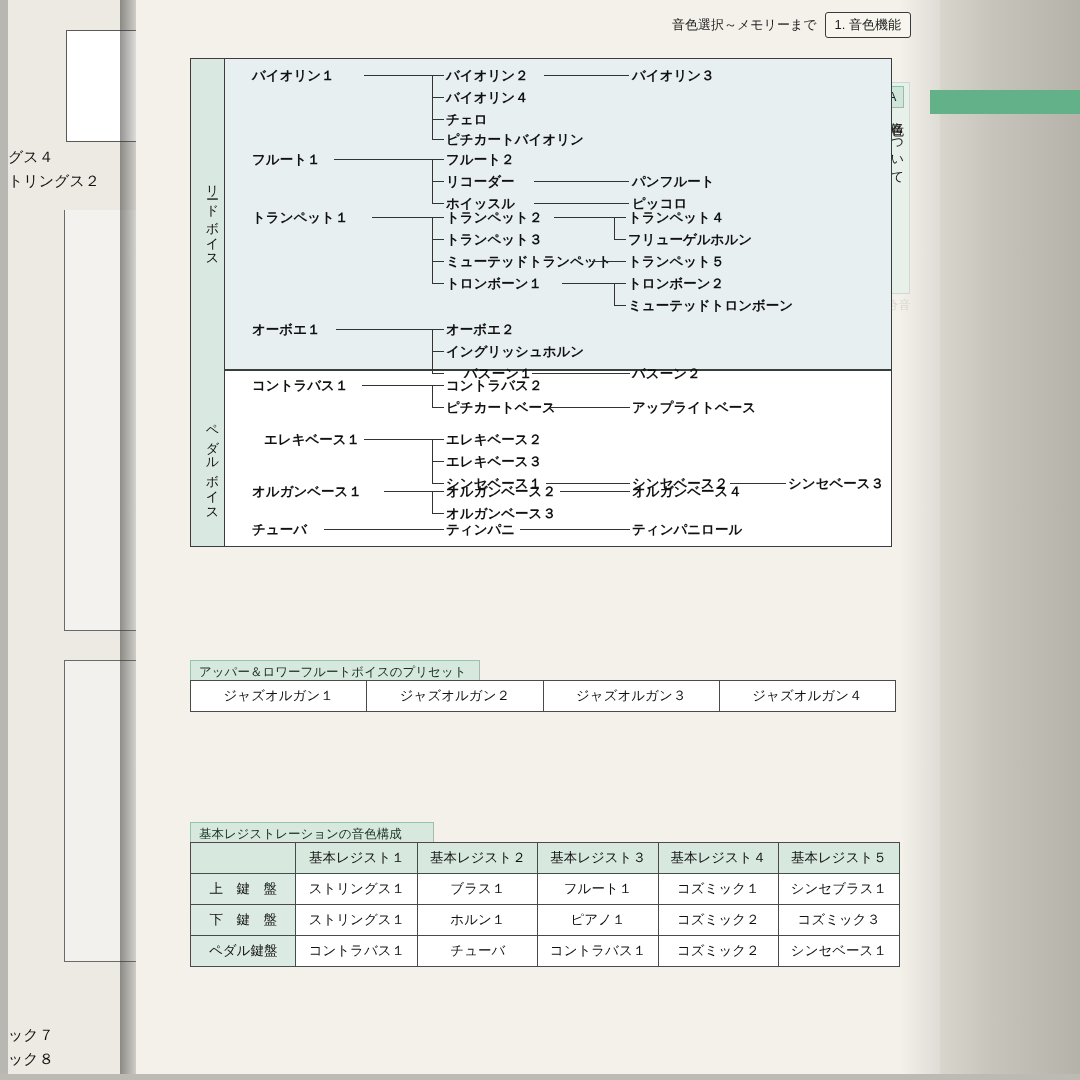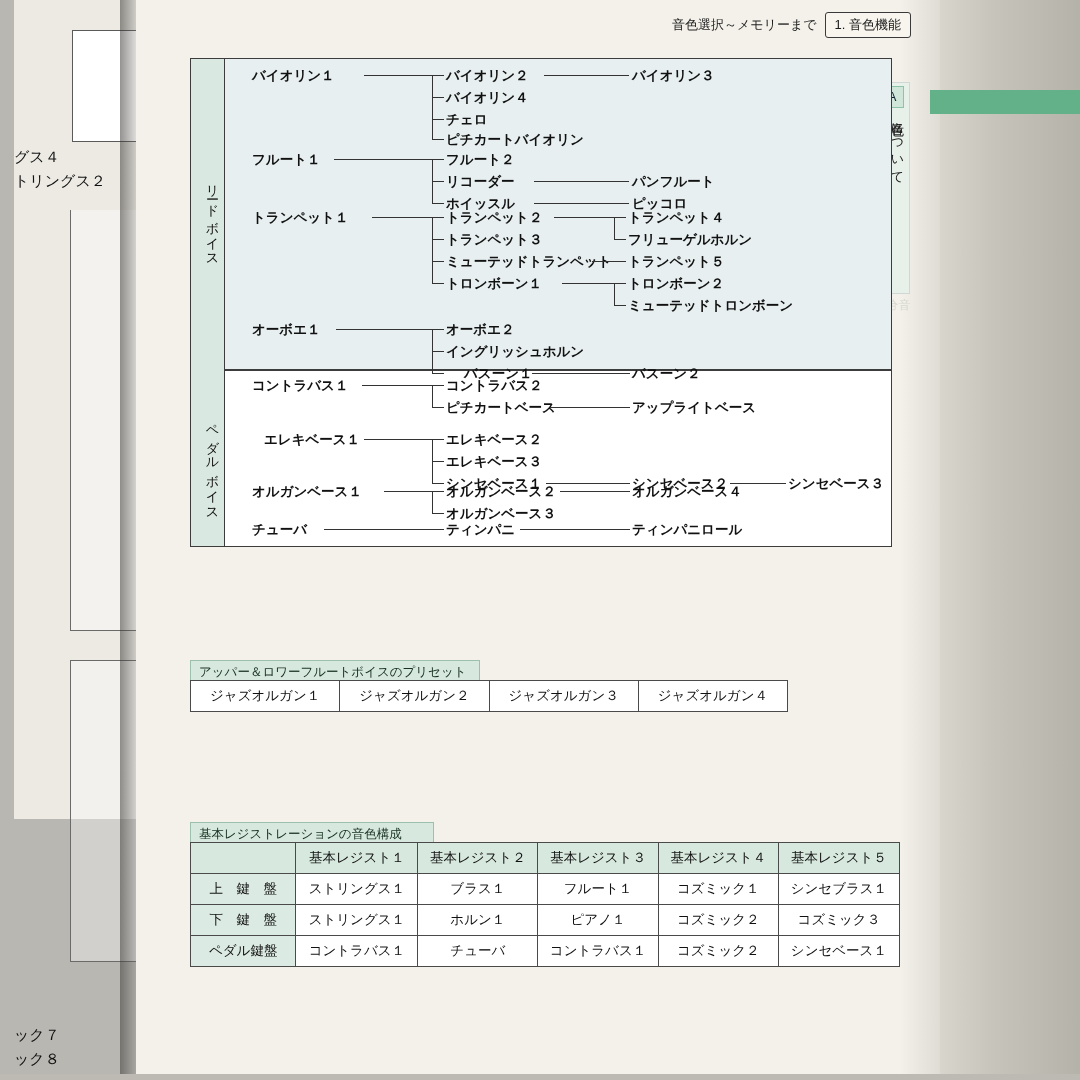--- a/index.html
+++ b/index.html
@@ -5,21 +5,21 @@
   html,body{margin:0;padding:0;}
   body{
     width:1080px;height:1080px;overflow:hidden;
     background:#cfcdc8;
     font-family:"Liberation Sans","DejaVu Sans",sans-serif;
     position:relative;
   }
   
   .photo{position:absolute;inset:0;background:#b9b7b2;}
   .left-page{
-    position:absolute;left:14px;top:0;width:138px;height:819px;
+    position:absolute;left:8px;top:0;width:138px;height:1080px;
     background:linear-gradient(90deg,#dedbd4 0%,#e8e6df 55%,#cac7c0 100%);
     box-shadow:inset -6px 0 10px -6px rgba(0,0,0,.45);
   }
   .left-page .lp-inner{
     position:absolute;left:0;top:0;width:100%;height:100%;
     background:#eceae3;
   }
   .gutter{
     position:absolute;left:120px;top:0;width:40px;height:1080px;
     background:linear-gradient(90deg,rgba(60,58,55,.55) 0%,rgba(120,117,112,.25) 40%,rgba(255,255,255,0) 100%);
@@ -277,21 +277,21 @@
     <span class="ln lnh" style="left:100px;top:470px;width:108px;"></span>
     <span class="ln lnh" style="left:208px;top:470px;width:12px;"></span>
     <span class="tnode" style="left:222px;top:462px;">ティンパニ</span>
     <span class="ln lnh" style="left:296px;top:470px;width:110px;"></span>
     <span class="tnode" style="left:408px;top:462px;">ティンパニロール</span>
 
   </div>
 </div>
 
 <div class="sec-title" style="left:190px;top:660px;width:272px;">アッパー＆ロワーフルートボイスのプリセット音色</div>
-<table class="grid" style="left:190px;top:680px;width:598px;font-family:Liberation Serif, serif;">
+<table class="grid" style="left:190px;top:680px;width:706px;font-family:Liberation Serif, serif;">
   <tbody>
       <tr>
     <td style="width:176px;">ジャズオルガン１</td>
     <td style="width:176px;">ジャズオルガン２</td>
     <td style="width:176px;">ジャズオルガン３</td>
     <td style="width:176px;">ジャズオルガン４</td>
   </tr>
 </tbody>
   </table>
 

